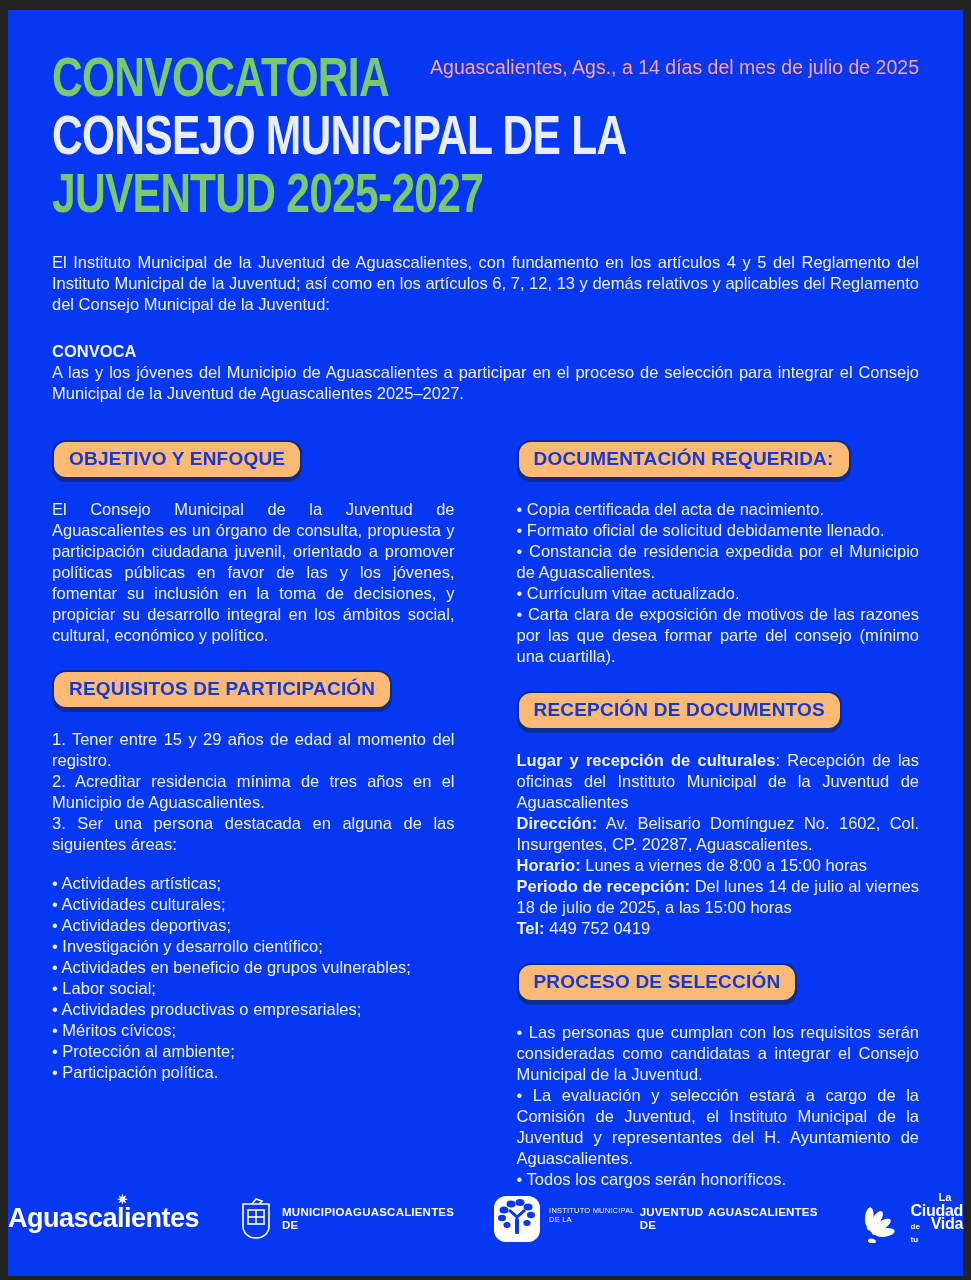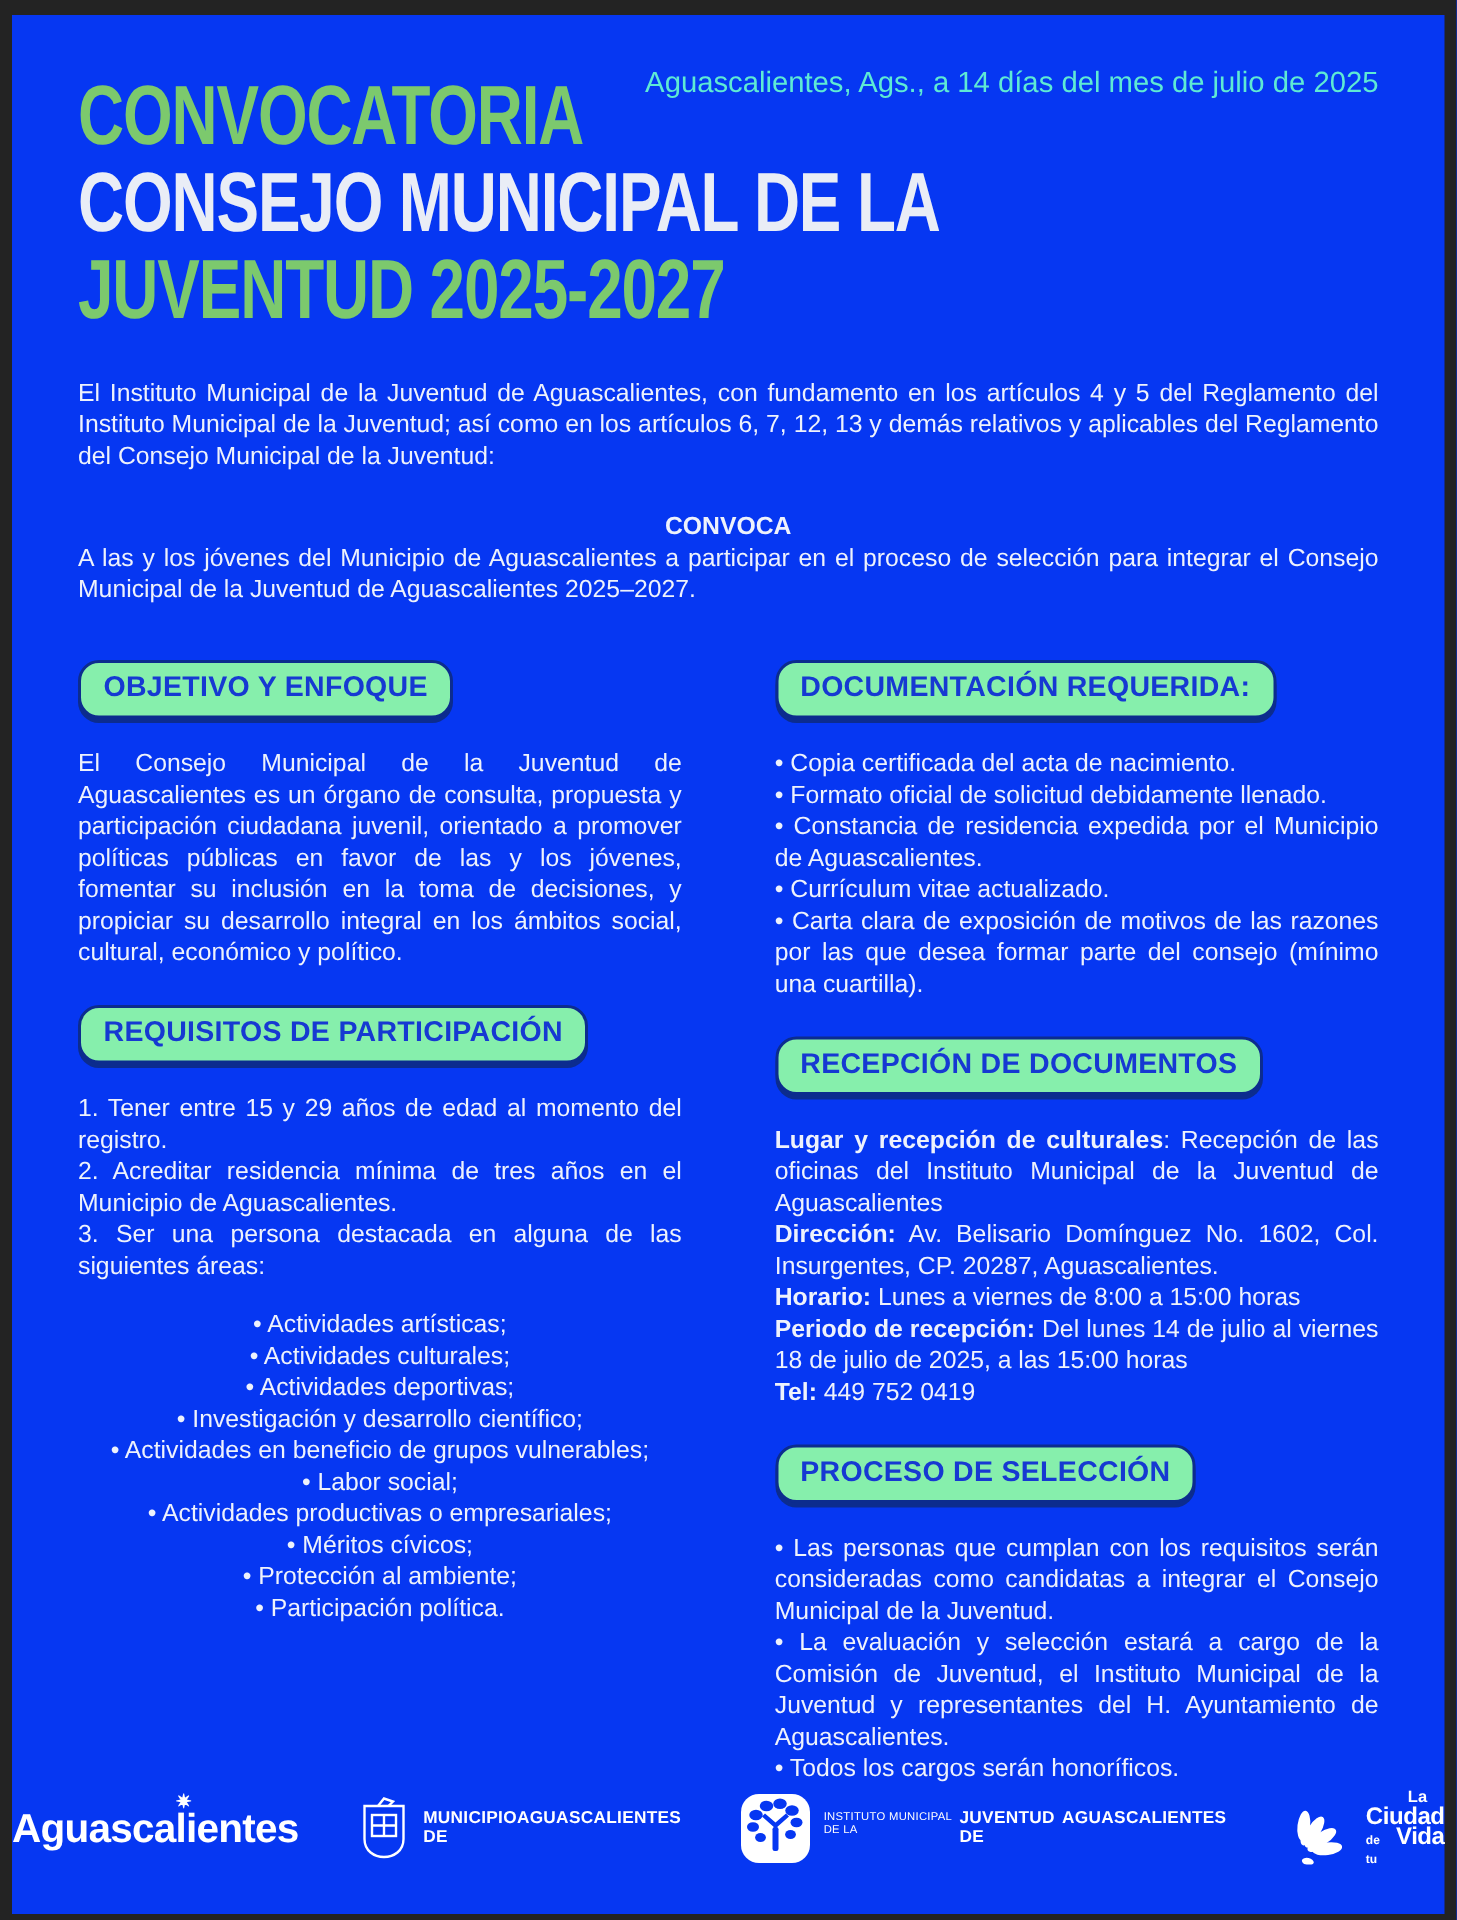--- a/index.html
+++ b/index.html
@@ -7,44 +7,44 @@
     width:971px;height:1280px;background:#232323;position:relative;
     font-family:"Liberation Sans",sans-serif;overflow:hidden;
   }
   .poster{
     position:absolute;top:10px;left:8px;right:8px;bottom:4px;
     background:#0637f2;color:#eef2fc;box-sizing:border-box;
     padding:38px 44px 0 44px;
   }
   
   .date{
-    position:absolute;top:34px;right:44px;font-size:19.5px;color:#5eead4;
+    position:absolute;top:46px;right:44px;font-size:19.5px;color:#fca5a5;
     white-space:nowrap;
   }
   .title-line{
     display:block;white-space:nowrap;font-weight:700;font-size:56px;
     line-height:58px;letter-spacing:-1px;
     transform:scaleX(0.76);transform-origin:left center;
   }
   .t-green{color:#7cc96d;}
   .t-white{color:#e9edf6;}
   
   .bodytext{font-size:16.5px;line-height:21px;color:#eef2fc;}
   .justify{text-align:justify;}
   .intro{margin-top:30px;}
   .convoca{margin-top:26px;}
   .convoca-h{font-weight:700;margin:0 0 0 0;}
   .convoca-p{margin:0;}
-  p{margin:0;text-align:center;}
+  p{margin:0;}
   
   .columns{display:flex;gap:62px;margin-top:36px;}
   .col{flex:1 1 0;min-width:0;}
   
   .badge{
-    display:inline-block;background:#86efac;color:#1639d2;
+    display:inline-block;background:#fdba74;color:#1639d2;
     border:2px solid #0c2c8e;box-shadow:0 3px 0 #0c2c8e;
     border-radius:14px;padding:6px 15px 7px 15px;
     font-size:19px;font-weight:700;letter-spacing:.2px;white-space:nowrap;
   }
   .after-badge{margin-top:20px;}
   .sect-gap{margin-top:24px;}
   .areas-gap{margin-top:18px;}
   .list p{margin:0;}
   strong{font-weight:700;}
   

